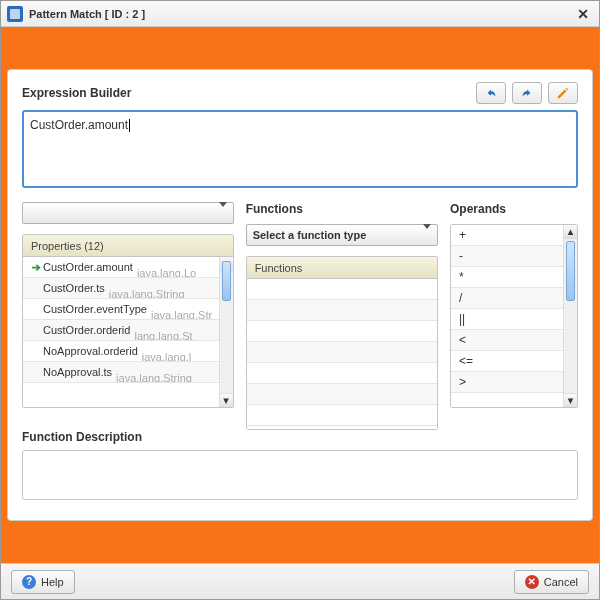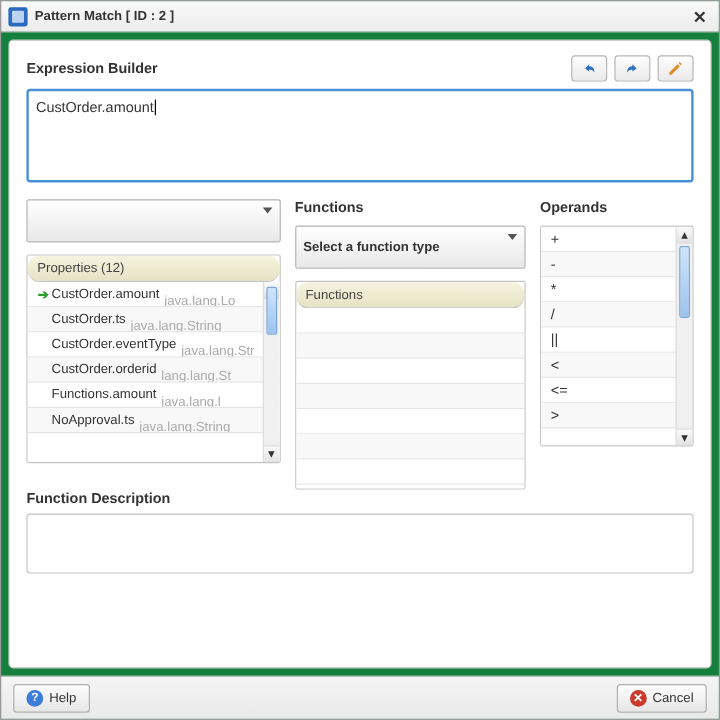--- a/index.html
+++ b/index.html
@@ -1,41 +1,41 @@
 <!DOCTYPE html>
 <html><head>
 <meta charset="utf-8">
 <style>
 * { box-sizing: border-box; margin: 0; padding: 0; font-family: Arial, sans-serif; }
 body { background: #fff; font-size: 11px; color: #333; }
-.dialog { width: 600px; height: 600px; border: 1px solid #999; background: #15803d; display: flex; flex-direction: column; }
+.dialog { width: 600px; height: 600px; border: 1px solid #999; background: #f97316; display: flex; flex-direction: column; gap: 36px; }
 .titlebar { height: 26px; background: linear-gradient(#f9f9f9,#ececec); border-bottom: 1px solid #ccc; display: flex; align-items: center; padding: 0 6px; }
 .titlebar .ticon { width: 16px; height: 16px; background: #2a6bc0; border-radius: 2px; margin-right: 6px; position: relative; }
 .titlebar .ticon::after { content:""; position:absolute; inset:3px; background:#bcd4f0; border-radius:1px;}
 .titlebar .ttext { font-weight: bold; font-size: 11px; }
 .titlebar .close { margin-left: auto; font-size: 14px; font-weight: bold; cursor: pointer; padding: 0 4px; }
 .content { flex: 1; margin: 6px; background: #fff; border: 1px solid #ccc; border-radius: 4px; padding: 8px 14px; overflow: hidden; display: flex; flex-direction: column; }
 .section-row { display: flex; align-items: center; justify-content: space-between; margin-top: 4px; }
 .section-label { font-size: 12px; font-weight: bold; color: #333; }
 .toolbar { display: flex; gap: 6px; }
 .tbtn { width: 30px; height: 22px; background: linear-gradient(#fdfdfd,#eaeaea); border: 1px solid #b5b5b5; border-radius: 3px; display:flex; align-items:center; justify-content:center; cursor:pointer; }
 .tbtn svg { width:14px; height:14px; }
 .expr-box { margin-top: 6px; border: 2px solid #4a90d9; border-radius: 3px; height: 78px; padding: 6px; font-size: 12px; background:#fff; position:relative;}
 .expr-text { display:inline-block; }
 .cursor { display:inline-block; width:1px; height:13px; background:#000; vertical-align:middle; margin-left:1px;}
 .three-col { display: flex; gap: 12px; margin-top: 14px; }
 .col { display:flex; flex-direction:column; }
 .col-variables { flex: 1.1; }
 .col-functions { flex: 1; }
 .col-operands { width: 128px; }
 .col-label { font-size: 12px; font-weight: bold; margin-bottom: 8px; }
-.dropdown { height: 36px; border:1px solid #b3b3b3; border-radius:2px; background:linear-gradient(#ffffff,#e8e8e8); display:flex; align-items:center; padding:0 6px; cursor:pointer; position:relative; }
+.dropdown { height: 22px; border:1px solid #b3b3b3; border-radius:2px; background:linear-gradient(#ffffff,#e8e8e8); display:flex; align-items:center; padding:0 6px; cursor:pointer; position:relative; }
 .dropdown .dd-arrow { margin-left:auto; }
 .listwrap { margin-top:10px; border:1px solid #c5c5c5; border-radius:2px; overflow:hidden; position:relative; }
-.listhead { background:linear-gradient(#f6f4e0,#e6e2c4); border-bottom:1px solid #c5c5c5; padding:4px 8px; font-size:11px; color:#444; height:22px; display:flex; align-items:center;border-radius:10px;}
+.listhead { background:linear-gradient(#f6f4e0,#e6e2c4); border-bottom:1px solid #c5c5c5; padding:4px 8px; font-size:11px; color:#444; height:22px; display:flex; align-items:center;}
 .listbody { height: 150px; overflow:hidden; position:relative; background:#fff;}
 .rowitem { height:21px; display:flex; align-items:center; padding:0 6px; border-bottom:1px solid #e5e5e5; font-size:11px; white-space:nowrap; overflow:hidden; cursor:pointer;}
 .rowitem:nth-child(even){ background:#f8f8f8;}
 .rowitem:nth-child(odd){ background:#fff;}
 .rowitem .indicator { width:14px; display:inline-flex; justify-content:center; }
 .rowitem .pname { color:#333; margin-right:4px;}
 .rowitem .ptype { color:#aaa;margin-top:12px; }
 .scrollbar { position:absolute; right:0; top:0; bottom:0; width:14px; background:#f0f0f0; border-left:1px solid #ddd;}
 .scrollbar .thumb { position:absolute; top:4px; left:2px; right:2px; height:40px; background:linear-gradient(#d0e4fb,#9cc3ef); border:1px solid #7aa7d9; border-radius:2px;}
 .scrollbar .arr { position:absolute; left:0; right:0; height:14px; background:linear-gradient(#fafafa,#e2e2e2); display:flex; align-items:center; justify-content:center;}
@@ -123,21 +123,21 @@
               <span class="pname">CustOrder.eventType</span>
               <span class="ptype">java.lang.Str</span>
             </div>
             <div class="rowitem">
               <span class="indicator"></span>
               <span class="pname">CustOrder.orderid</span>
               <span class="ptype">lang.lang.St</span>
             </div>
             <div class="rowitem">
               <span class="indicator"></span>
-              <span class="pname">Functions.amount</span>
+              <span class="pname">NoApproval.orderid</span>
               <span class="ptype">java.lang.l</span>
             </div>
             <div class="rowitem">
               <span class="indicator"></span>
               <span class="pname">NoApproval.ts</span>
               <span class="ptype">java.lang.String</span>
             </div>
             <div class="scrollbar">
               <div class="arr up">▴</div>
               <div class="thumb"></div>

